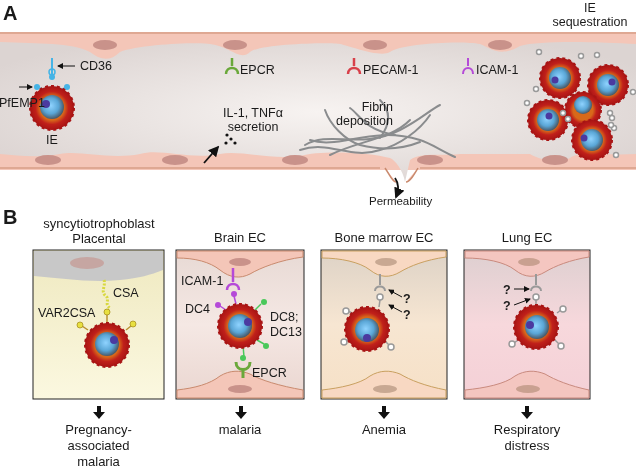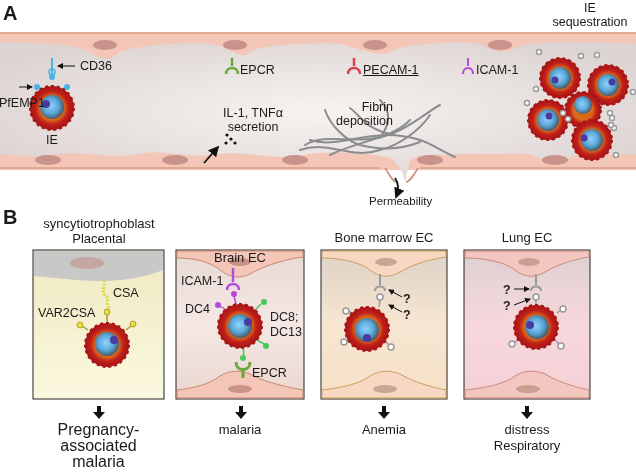--- a/index.html
+++ b/index.html
@@ -289,21 +289,21 @@
         <path d="M521,412 L533,412 L527,419 Z"></path>
       </g>
   </g>
 </svg>
 
 <div class="panel-letter" style="left:3px;top:2px;">A</div>
 <div class="lbl" style="left:80px;top:59px;">CD36</div>
 <div class="lbl" style="left:-1px;top:96px;">PfEMP1</div>
 <div class="lbl" style="left:46px;top:133px;">IE</div>
 <div class="lbl" style="left:240px;top:63px;">EPCR</div>
-<div class="lbl" style="left:363px;top:63px;text-decoration:underline;">PECAM-1</div>
+<div class="lbl" style="left:363px;top:63px;">PECAM-1</div>
 <div class="lbl" style="left:476px;top:63px;">ICAM-1</div>
 <div class="lbl c" style="left:218px;top:106px;width:70px;">
   <div>IL-1, TNFα</div>
   <div>secretion</div>
 </div>
 <div class="lbl c" style="left:327px;top:100px;width:66px;text-align:right;">
   <div>Fibrin</div>
   <div>deposition</div>
 </div>
 <div class="lbl c" style="left:540px;top:1px;width:100px;">
@@ -311,43 +311,43 @@
   <div>sequestration</div>
 </div>
 <div class="lbl small" style="left:369px;top:194px;">Permeability</div>
 
 <div class="panel-letter" style="left:3px;top:206px;">B</div>
 
 <div class="lbl c" style="left:20px;top:216px;width:158px;font-size:13px;line-height:15px;">
   <div>syncytiotrophoblast</div>
   <div>Placental</div>
 </div>
-<div class="lbl c" style="left:176px;top:231px;width:128px;font-size:13px;margin-top:20px;">Brain EC</div>
+<div class="lbl c" style="left:176px;top:231px;width:128px;font-size:13px;">Brain EC</div>
 <div class="lbl c" style="left:315px;top:231px;width:138px;font-size:13px;">Bone marrow EC</div>
 <div class="lbl c" style="left:464px;top:231px;width:126px;font-size:13px;">Lung EC</div>
 
 <div class="lbl" style="left:113px;top:286px;">CSA</div>
 <div class="lbl" style="left:38px;top:306px;">VAR2CSA</div>
 <div class="lbl" style="left:181px;top:274px;">ICAM-1</div>
 <div class="lbl" style="left:185px;top:302px;">DC4</div>
 <div class="lbl" style="left:270px;top:310px;">DC8;</div>
 <div class="lbl" style="left:270px;top:325px;">DC13</div>
 <div class="lbl" style="left:252px;top:366px;">EPCR</div>
 <div class="lbl" style="left:403px;top:292px;font-weight:bold;">?</div>
 <div class="lbl" style="left:403px;top:308px;font-weight:bold;">?</div>
 <div class="lbl" style="left:503px;top:283px;font-weight:bold;">?</div>
 <div class="lbl" style="left:503px;top:299px;font-weight:bold;">?</div>
 
-<div class="lbl c" style="left:33px;top:422px;width:131px;font-size:16px;line-height:16px;">
+<div class="lbl c" style="left:33px;top:422px;width:131px;font-size:13px;line-height:16px;">
   <div>Pregnancy-</div>
   <div>associated</div>
   <div>malaria</div>
 </div>
 <div class="lbl c" style="left:176px;top:422px;width:128px;font-size:13px;line-height:16px;">
   <div>malaria</div>
 </div>
 <div class="lbl c" style="left:321px;top:422px;width:126px;font-size:13px;line-height:16px;">
   <div>Anemia</div>
 </div>
 <div class="lbl c" style="left:464px;top:422px;width:126px;font-size:13px;line-height:16px;">
+  <div>Respiratory</div>
   <div>distress</div>
-  <div>Respiratory</div>
 </div>
 
 </body></html>

